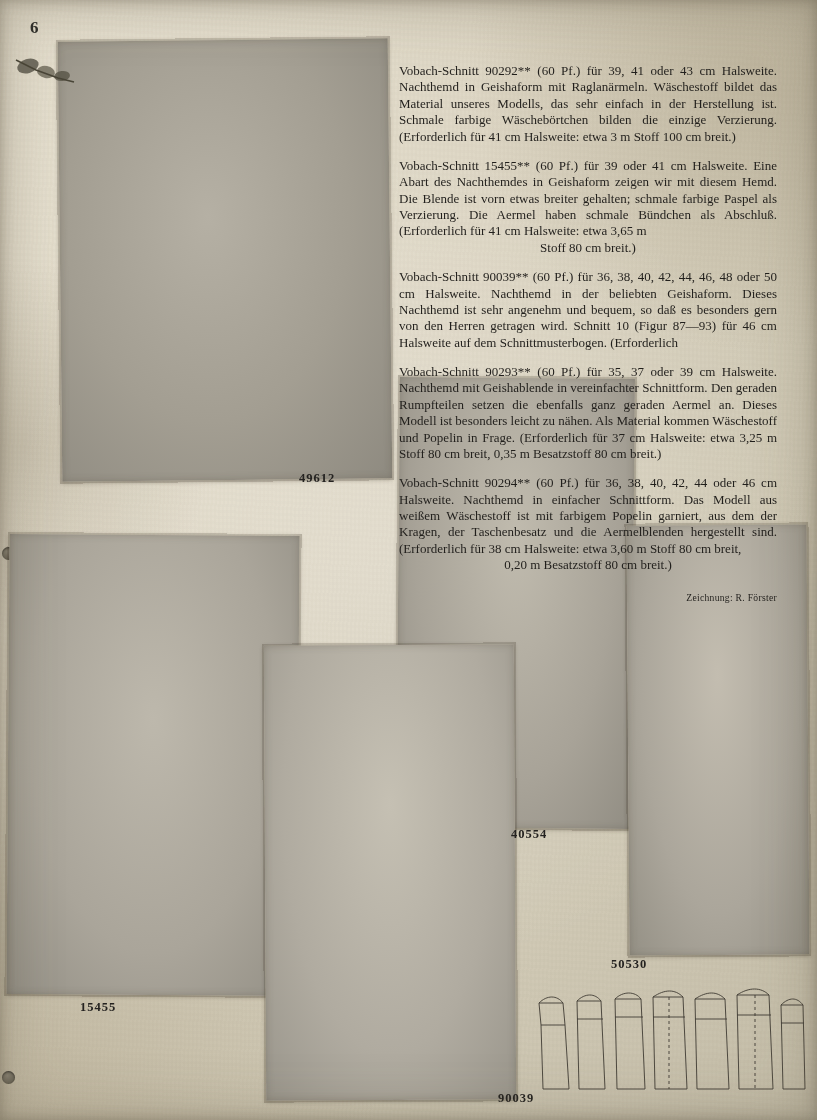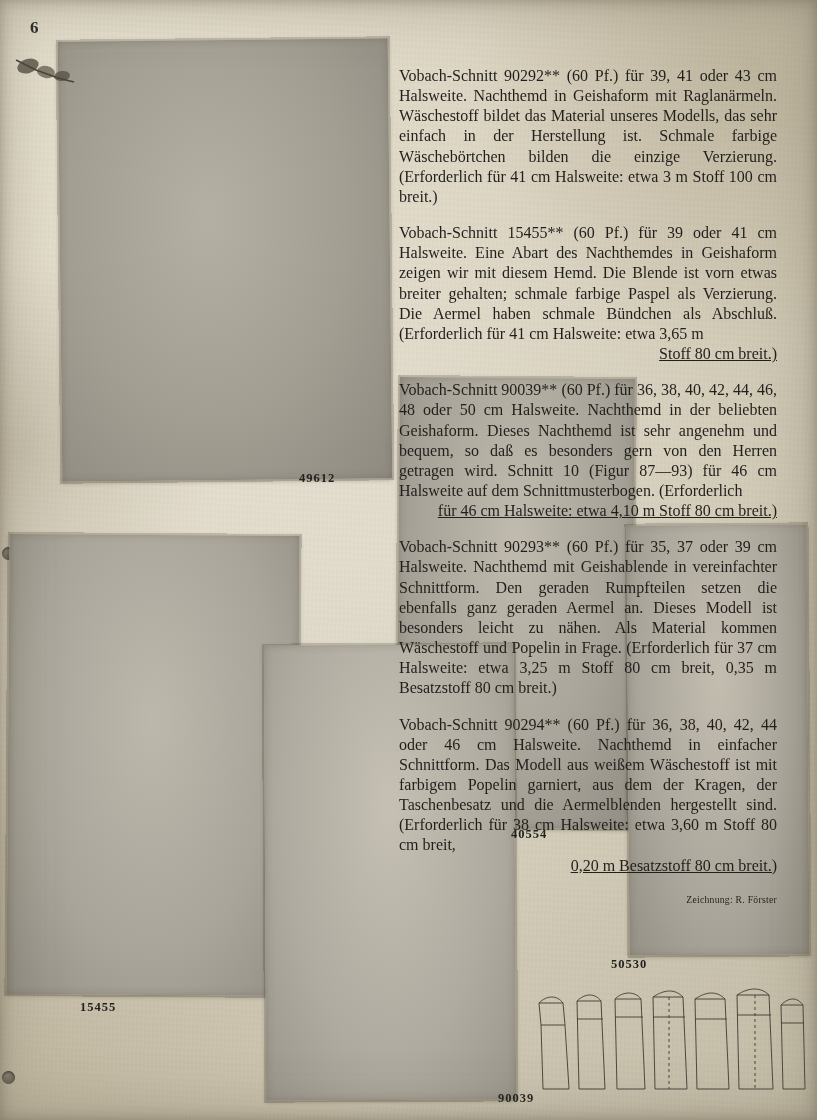--- a/index.html
+++ b/index.html
@@ -74,30 +74,29 @@
 
   
   .text-col {
     position: absolute;
     left: 399px;
     top: 50px;
     width: 378px;
     color: #211f1c;
   }
   .para {
-    font-size: 16px;
+    font-size: 13px;
     line-height: 1.26;
     text-align: justify;
     margin-bottom: 11px;
     text-justify: inter-word;
   }
   .para .center {
     display: block;
-    text-align: right;
-    text-decoration: underline;
+    text-align: center;
   }
   .credit {
     margin-top: 18px;
     font-size: 9.6px;
     text-align: right;
     letter-spacing: .3px;
     color: #262421;
   }
 
   
@@ -576,21 +575,20 @@
   <div class="text-col">
     <p class="para">
       <span>Vobach-Schnitt 90292** (60 Pf.) für 39, 41 oder 43 cm Halsweite. Nachthemd in Geishaform mit Raglanärmeln. Wäschestoff bildet das Material unseres Modells, das sehr einfach in der Herstellung ist. Schmale farbige Wäschebörtchen bilden die einzige Verzierung. (Erforderlich für 41 cm Halsweite: etwa 3 m Stoff 100 cm breit.)</span>
     </p>
     <p class="para">
       <span>Vobach-Schnitt 15455** (60 Pf.) für 39 oder 41 cm Halsweite. Eine Abart des Nachthemdes in Geishaform zeigen wir mit diesem Hemd. Die Blende ist vorn etwas breiter gehalten; schmale farbige Paspel als Verzierung. Die Aermel haben schmale Bündchen als Abschluß. (Erforderlich für 41 cm Halsweite: etwa 3,65 m</span>
       <span class="center">Stoff 80 cm breit.)</span>
     </p>
     <p class="para">
       <span>Vobach-Schnitt 90039** (60 Pf.) für 36, 38, 40, 42, 44, 46, 48 oder 50 cm Halsweite. Nachthemd in der beliebten Geishaform. Dieses Nachthemd ist sehr angenehm und bequem, so daß es besonders gern von den Herren getragen wird. Schnitt 10 (Figur 87—93) für 46 cm Halsweite auf dem Schnittmusterbogen. (Erforderlich</span>
-      <span class="center">für 46 cm Halsweite: etwa 4,10 m Stoff 80 cm breit.)</span>
     </p>
     <p class="para">
       <span>Vobach-Schnitt 90293** (60 Pf.) für 35, 37 oder 39 cm Halsweite. Nachthemd mit Geishablende in vereinfachter Schnittform. Den geraden Rumpfteilen setzen die ebenfalls ganz geraden Aermel an. Dieses Modell ist besonders leicht zu nähen. Als Material kommen Wäschestoff und Popelin in Frage. (Erforderlich für 37 cm Halsweite: etwa 3,25 m Stoff 80 cm breit, 0,35 m Besatzstoff 80 cm breit.)</span>
     </p>
     <p class="para">
       <span>Vobach-Schnitt 90294** (60 Pf.) für 36, 38, 40, 42, 44 oder 46 cm Halsweite. Nachthemd in einfacher Schnittform. Das Modell aus weißem Wäschestoff ist mit farbigem Popelin garniert, aus dem der Kragen, der Taschenbesatz und die Aermelblenden hergestellt sind. (Erforderlich für 38 cm Halsweite: etwa 3,60 m Stoff 80 cm breit,</span>
       <span class="center">0,20 m Besatzstoff 80 cm breit.)</span>
     </p>
     <div class="credit">Zeichnung: R. Förster</div>
   </div>

